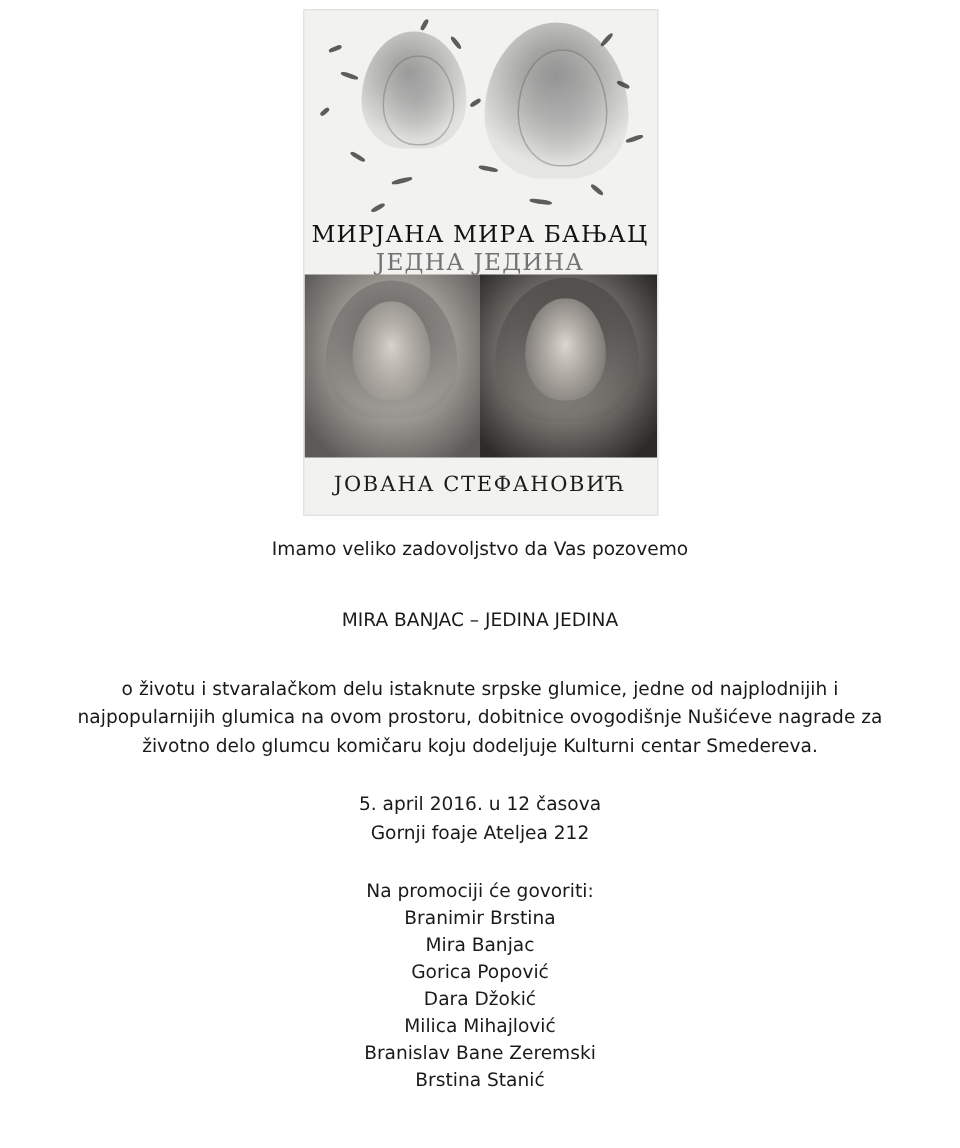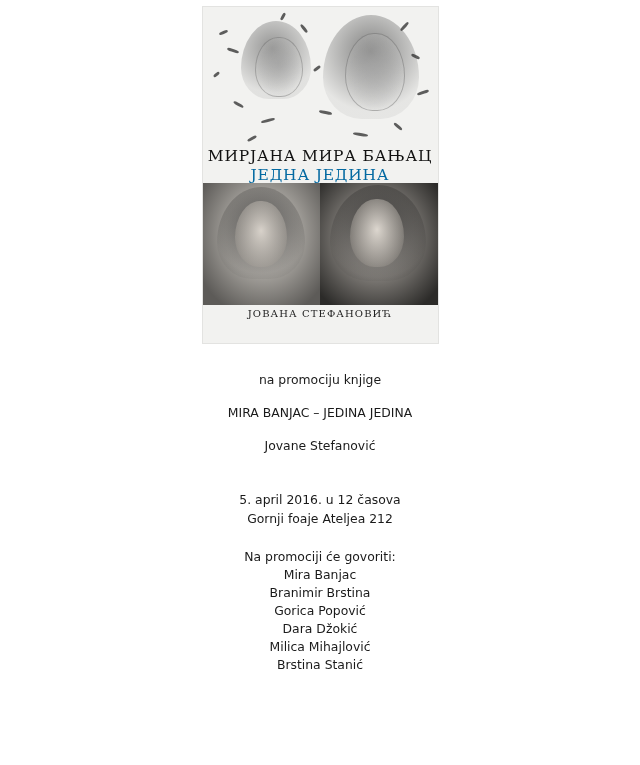--- a/index.html
+++ b/index.html
@@ -54,47 +54,47 @@
     font-size: 15.5px;
     letter-spacing: 0.8px;
     color: #111;
     line-height: 1.25;
     white-space: nowrap;
   }
   .cover-title-2 {
     font-family: "DejaVu Serif", serif;
     font-size: 15.5px;
     letter-spacing: 0.8px;
-    color: #0369a1;
+    color: #737373;
     line-height: 1.25;
     white-space: nowrap;
   }
   .cover-bottom {
     position: absolute;
     top: 176px;
     left: 0;
     width: 100%;
     height: 122px;
     display: flex;
   }
   .cover-photo {
     position: relative;
     overflow: hidden;
     background: #dddbd8;
   }
   .photo-bl { width: 50%; height: 100%; }
   .photo-br { width: 50%; height: 100%; background: #3a3a3a; }
   .cover-author {
     position: absolute;
-    bottom: 24px;
+    bottom: 12px;
     left: 0;
     width: 100%;
     text-align: center;
     font-family: "DejaVu Serif", serif;
-    font-size: 10px;
+    font-size: 14px;
     letter-spacing: 1.1px;
     color: #1c1c1c;
   }
 
   
   .face {
     position: absolute;
     border-radius: 48% 48% 46% 46% / 55% 55% 45% 45%;
   }
   .hair {
@@ -181,35 +181,36 @@
                     background: radial-gradient(circle at 50% 40%, rgba(20,20,20,0.7), rgba(30,30,30,0.05) 72%);"></div>
         <div class="face" style="left:30px; top:16px; width:54px; height:68px;
                     background: radial-gradient(ellipse at 50% 45%, rgba(228,222,214,0.95), rgba(140,135,128,0.4) 80%);"></div>
       </div>
     </div>
 
     <div class="cover-author">ЈОВАНА СТЕФАНОВИЋ</div>
   </div>
 
   <div class="body-text">
-    <div class="gap-md"></div>
-    <div class="line">na promociju knjige</div>
+    <div class="line">Imamo veliko zadovoljstvo da Vas pozovemo</div>
+    <div class="gap-md"></div>
     <div class="gap-md"></div>
     <div class="line">MIRA BANJAC – JEDINA JEDINA</div>
     <div class="gap-md"></div>
-    <div class="line">Jovane Stefanović</div>
-    <div class="gap-md"></div>
+    <div class="gap-md"></div>
+    <p class="para">o životu i stvaralačkom delu istaknute srpske glumice, jedne od najplodnijih i najpopularnijih glumica na ovom prostoru, dobitnice ovogodišnje Nušićeve nagrade za životno delo glumcu komičaru koju dodeljuje Kulturni centar Smedereva.</p>
     <div class="gap-lg"></div>
     <div class="line">5. april 2016. u 12 časova</div>
     <div class="line">Gornji foaje Ateljea 212</div>
     <div class="gap-lg"></div>
     <div class="speakers">
       <div class="line">Na promociji će govoriti:</div>
+      <div class="line">Branimir Brstina</div>
       <div class="line">Mira Banjac</div>
-      <div class="line">Branimir Brstina</div>
       <div class="line">Gorica Popović</div>
       <div class="line">Dara Džokić</div>
       <div class="line">Milica Mihajlović</div>
+      <div class="line">Branislav Bane Zeremski</div>
       <div class="line">Brstina Stanić</div>
     </div>
   </div>
 
 </div>
 
 </body></html>

